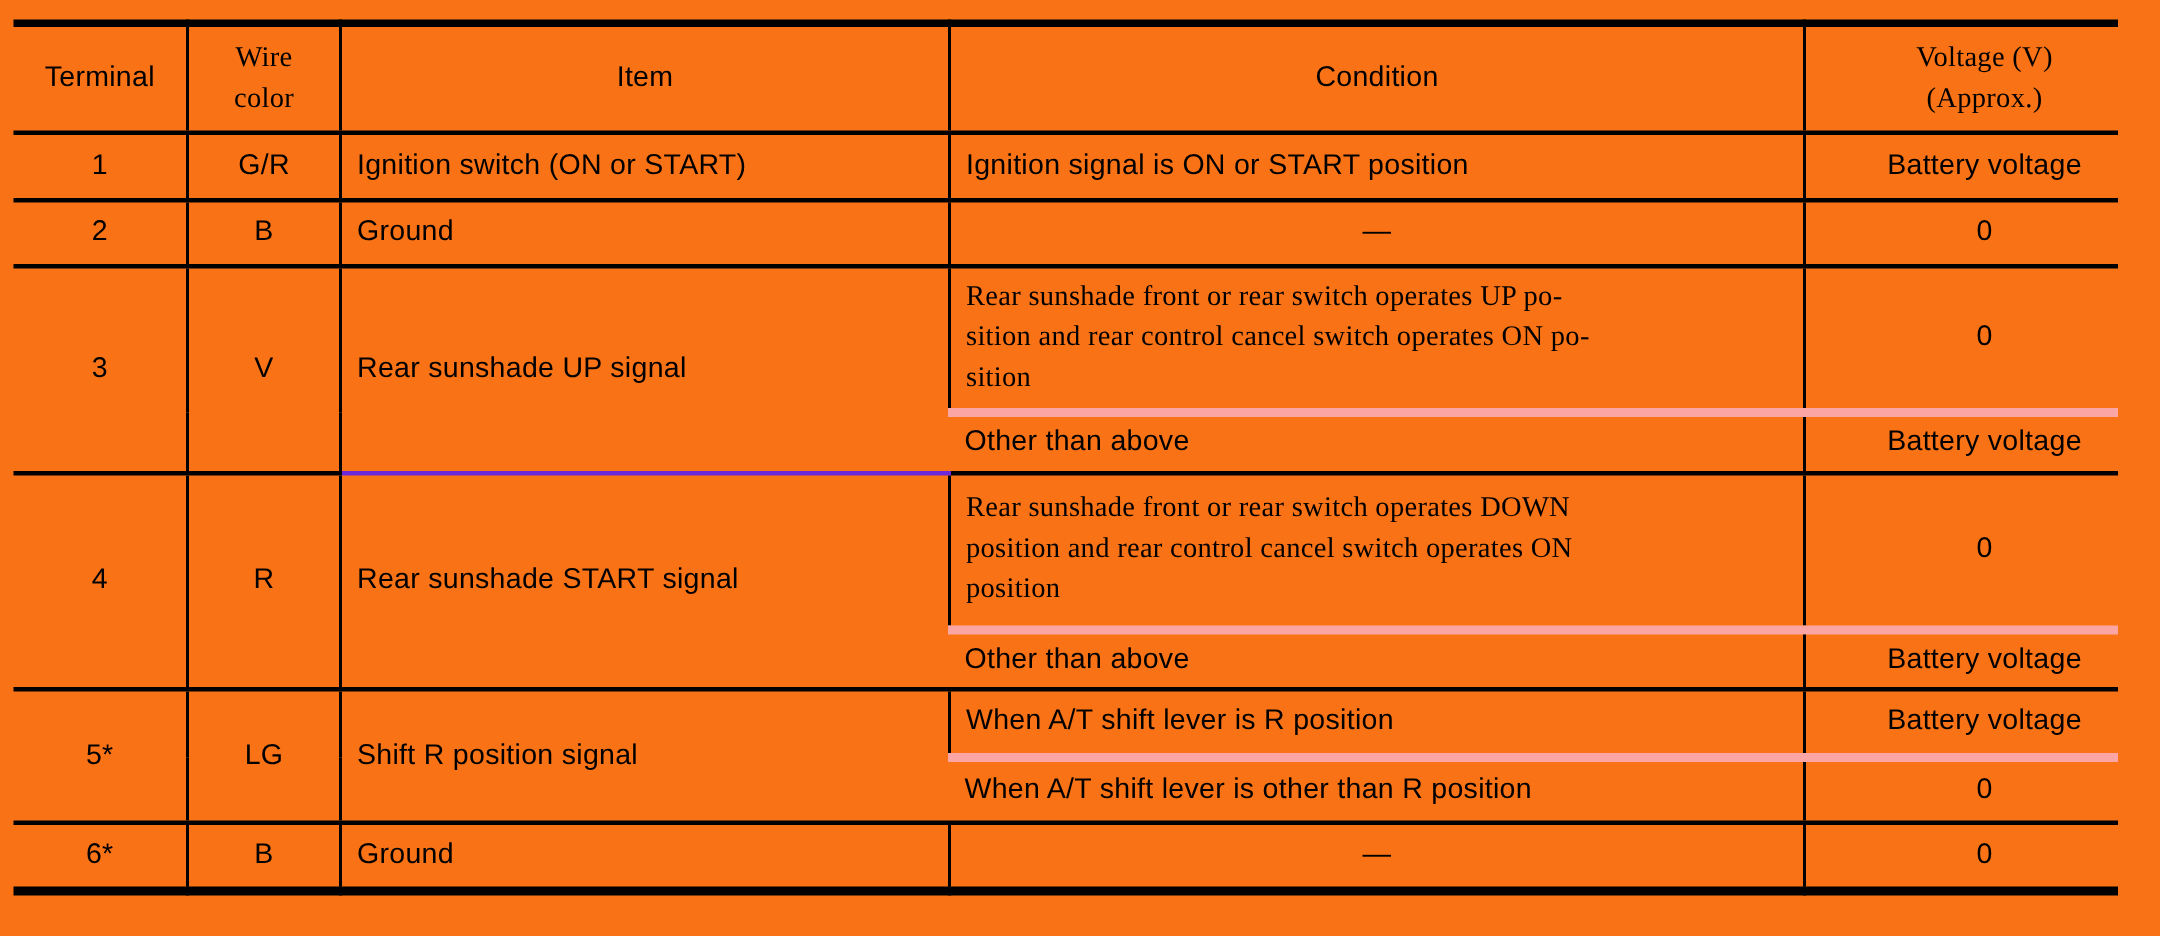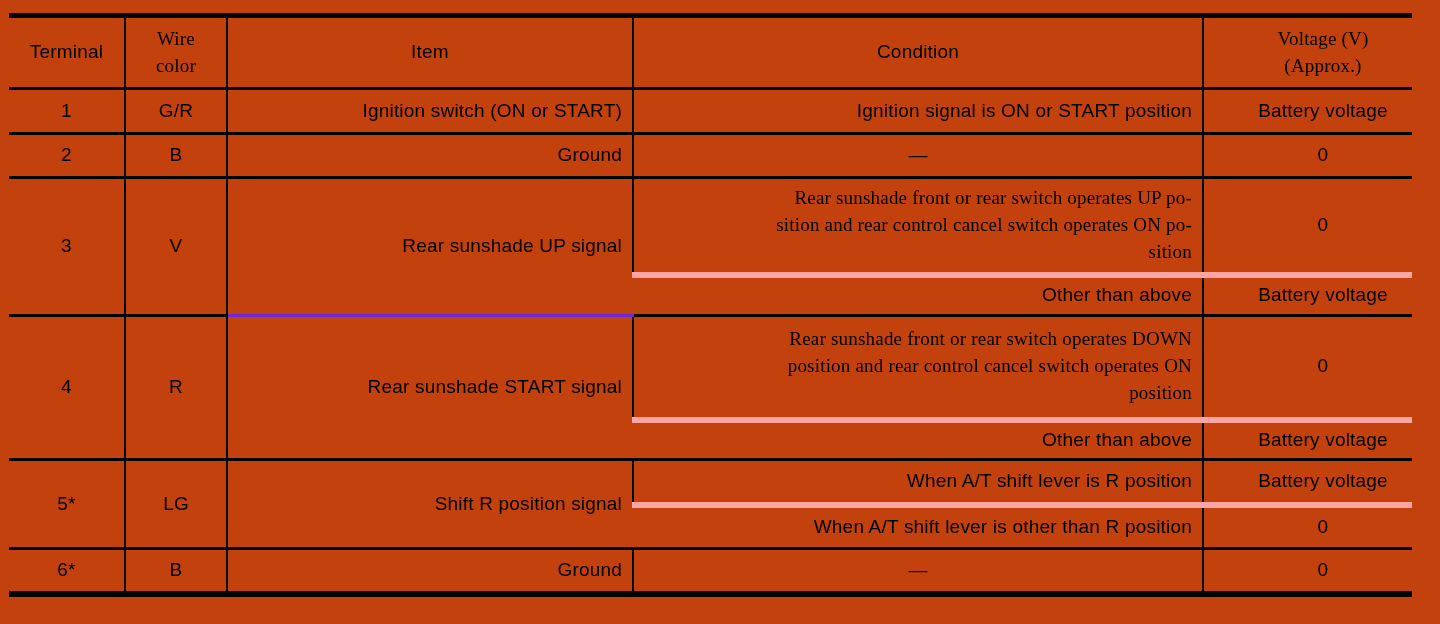--- a/index.html
+++ b/index.html
@@ -6,21 +6,21 @@
     margin: 0;
     padding: 0;
     background: #ffffff;
     color: #000000;
     font-family: "Liberation Sans", sans-serif;
   }
   .page {
     position: relative;
     width: 1440px;
     height: 624px;
-    background: #c2410c;
+    background: #f97316;
     overflow: hidden;
   }
   .table-wrap {
     position: absolute;
     left: 9px;
     top: 13px;
   }
   table.spec {
     border-collapse: collapse;
     table-layout: fixed;
@@ -44,21 +44,21 @@
     border-left: none;
   }
   
   table.spec td:last-child, table.spec th:last-child {
     border-right: none;
     padding-left: 40px;
   }
   tr.subrow-a td { border-bottom: 6px solid #fca5a5; }
   th.hdr { text-align: center; }
   td.c { text-align: center; padding: 4px 4px; }
-  td.l { text-align: right; padding-left: 12px; }
+  td.l { text-align: left; padding-left: 12px; }
   .pre { white-space: pre-line; font-family: Liberation Serif, serif; }
   .footnote {
     position: absolute;
     left: 10px;
     top: 596px;
     font-size: 19.5px;
     letter-spacing: 0.2px;
   }
 </style>
 </head>

